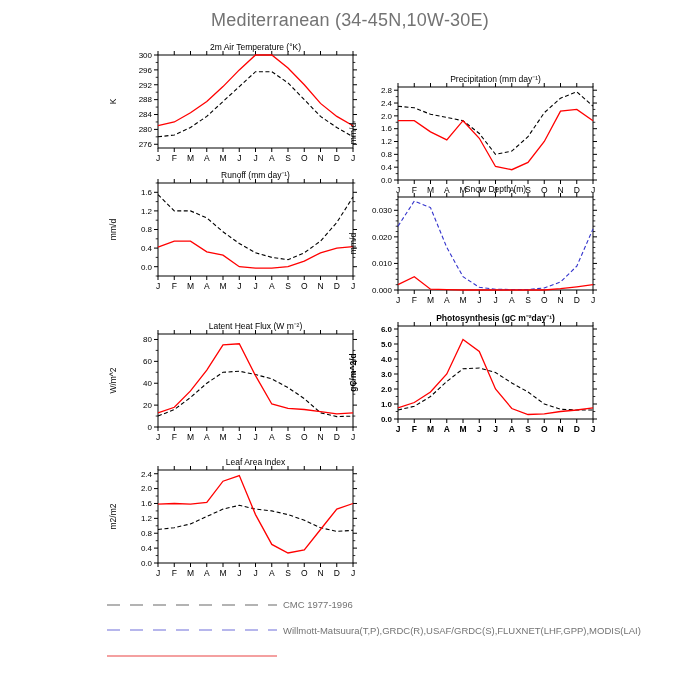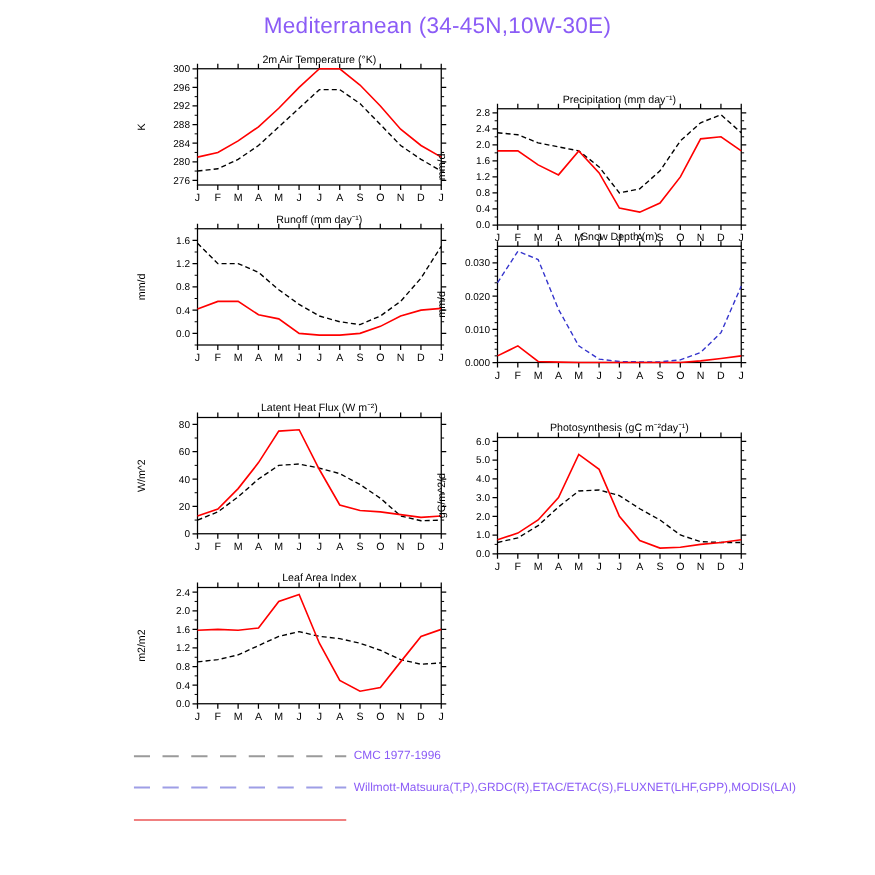--- a/index.html
+++ b/index.html
@@ -1,30 +1,30 @@
 <!DOCTYPE html>
 <html><head>
 <meta charset="utf-8">
 <style>
   html,body{margin:0;padding:0;background:#ffffff;}
   #figure{
     position:relative;width:700px;height:700px;background:#ffffff;overflow:hidden;
-    font-family:"Liberation Sans", sans-serif;color:#8b5cf6;
+    font-family:"Liberation Sans", sans-serif;color:#737373;
   }
   .page-title{
     position:absolute;left:0;top:10px;width:700px;text-align:center;
     font-size:18px;font-weight:400;letter-spacing:0.2px;
   }
   .chart{position:absolute;width:255px;height:125px;}
   .pos-0{left:103px;top:43px;}
   .pos-1{left:343px;top:43px;margin-top:32px;}
   .pos-2{left:103px;top:171px;}
   .pos-3{left:343px;top:185px;text-align:center;}
   .pos-4{left:103px;top:322px;}
-  .pos-5{left:343px;top:338px;}
+  .pos-5{left:343px;top:314px;font-weight:bold;}
   .pos-6{left:103px;top:458px;}
   .legend{position:absolute;left:107px;top:598px;width:560px;}
   .legend-row{display:flex;align-items:center;height:13px;margin-bottom:12.5px;}
   .legend-sample{flex:0 0 176px;height:6px;}
   .legend-label{font-size:9.5px;white-space:nowrap;padding-left:0px;}
   svg text{font-family:"Liberation Sans", sans-serif;fill:#000;}
 </style>
 </head>
 <body>
 
@@ -585,21 +585,21 @@
     <div class="legend-row">
       <svg class="legend-sample" width="176" height="6">
           <line x1="0" y1="3" x2="170" y2="3" stroke="#9a9a9a" stroke-width="1.6" stroke-dasharray="13 10"></line>
         </svg>
       <span class="legend-label">CMC 1977-1996</span>
     </div>
     <div class="legend-row">
       <svg class="legend-sample" width="176" height="6">
           <line x1="0" y1="3" x2="170" y2="3" stroke="#9e9ee6" stroke-width="1.6" stroke-dasharray="13 10"></line>
         </svg>
-      <span class="legend-label">Willmott-Matsuura(T,P),GRDC(R),ETAC/ETAC(S),FLUXNET(LHF,GPP),MODIS(LAI)</span>
+      <span class="legend-label">Willmott-Matsuura(T,P),GRDC(R),USAF/GRDC(S),FLUXNET(LHF,GPP),MODIS(LAI)</span>
     </div>
     <div class="legend-row">
       <svg class="legend-sample" width="176" height="6">
           <line x1="0" y1="3" x2="170" y2="3" stroke="#f08080" stroke-width="1.6"></line>
         </svg>
     </div>
   </div>
 </div>
 
 </body></html>

